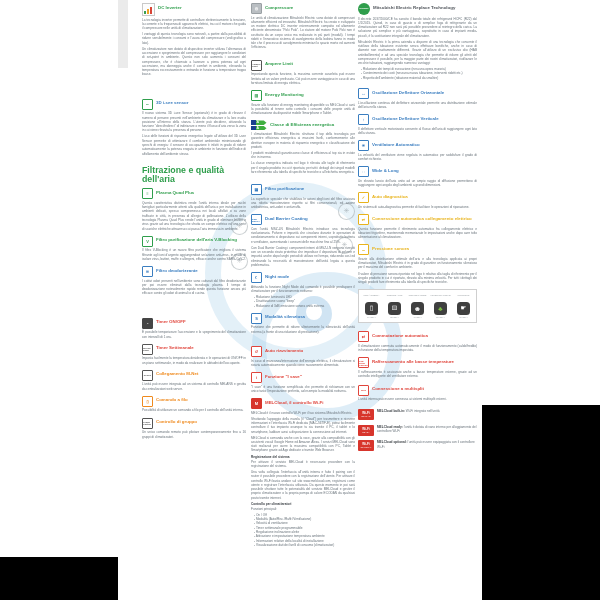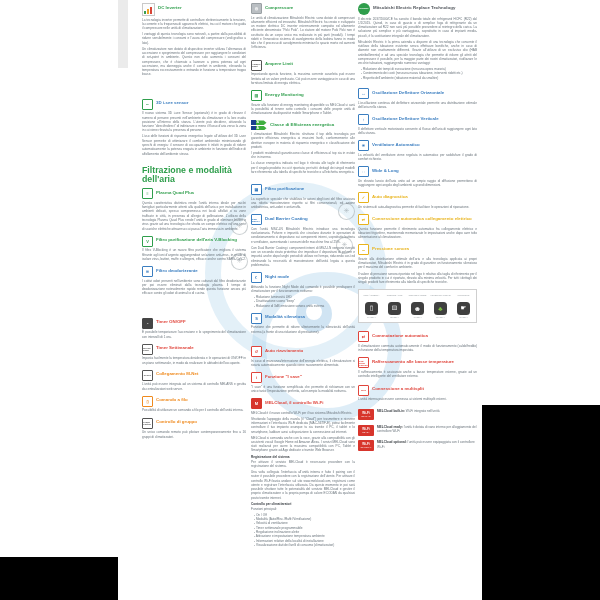--- a/index.html
+++ b/index.html
@@ -139,21 +139,21 @@
     <section class="section" id="sec-i-see-sensor">
       <div class="sec-head">
         <div class="sec-icon tiny-text b-green">3D</div>
         <h4 class="sec-title c-blue">3D i-see sensor</h4>
       </div>
       <div class="body">
         <div class="bp">Il nuovo sistema 3D i-see Sensor (opzionale) è in grado di rilevare il numero di persone presenti nell'ambiente da climatizzare e la loro esatta posizione all'interno della stanza. L'utente può decidere, attivando la funzione "direct/indirect" di indirizzare o meno il flusso d'aria verso la zona in cui viene rilevata la presenza di persone.</div>
         <div class="bp">L'uso delle funzioni di risparmio energetico legate all'utilizzo del 3D i-see Sensor permette di ottimizzare il comfort ambientale minimizzando gli sprechi di energia: il sensore di occupazione è infatti in grado di ridurre automaticamente la potenza erogata in ambiente in funzione dell'indice di affollamento dell'ambiente stesso.</div>
       </div>
     </section>
-    <h2 class="big-title">Filtrazione e modalità dell'aria</h2>
+    <h2 class="big-title">Filtrazione e qualità dell'aria</h2>
     <section class="section" id="sec-plasma-quad-plus">
       <div class="sec-head">
         <div class="sec-icon b-green">≡</div>
         <h4 class="sec-title c-green">Plasma Quad Plus</h4>
       </div>
       <div class="body">
         <div class="bp">Questa caratteristica distintiva rende l'unità interna ideale per nuclei famigliari particolarmente attenti alla qualità dell'aria o per installazione in ambienti delicati, spesso compromessa nei locali affollati o su zone trafficate in città, in presenza di allergie di pollinazione. L'utilizzo della tecnologia Plasma Quad Plus rende l'unità in grado di eliminare batteri e virus grazie ad una tecnologia che sfrutta un campo elettrico ed una serie di scariche elettriche attraverso cui passa l'aria immessa in ambiente.</div>
       </div>
     </section>
     <section class="section" id="sec-v-blocking">

